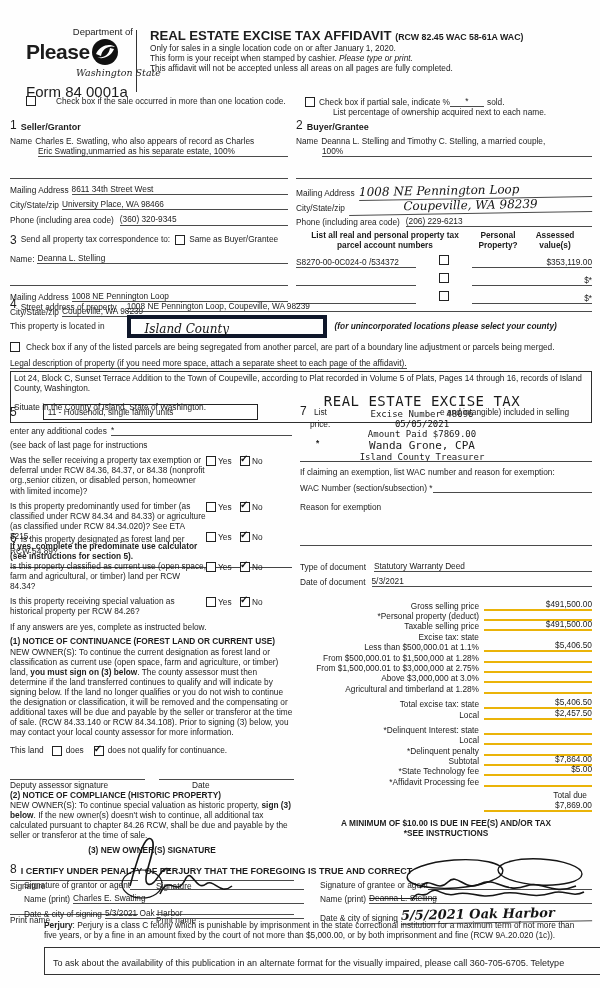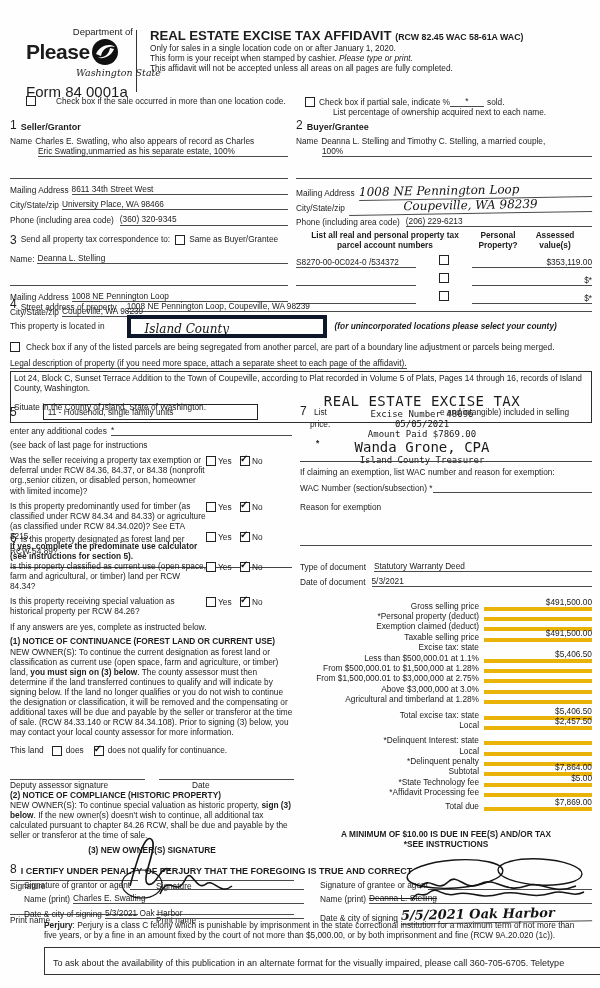--- a/index.html
+++ b/index.html
@@ -15,21 +15,21 @@
   .i{font-style:italic;}
   .secnum{font-size:12px;margin-right:4px;}
   .cb{display:inline-block;width:8px;height:8px;border:1px solid #222;position:relative;
       vertical-align:middle;flex:0 0 auto;background:#fff;}
   .cb .tick{position:absolute;left:-1px;top:-4px;font-size:10px;font-weight:bold;color:#111;}
   .cbl{font-size:8.3px;margin:0 2px 0 2px;}
   .hand{font-family:"DejaVu Serif",serif;font-style:italic;color:#141414;}
   .stamp{font-family:"DejaVu Sans Mono",monospace;color:#1a1a1a;}
   .taxrow{display:flex;align-items:flex-end;height:10.4px;font-size:8.3px;}
   .taxlbl{flex:1;text-align:right;padding-right:5px;white-space:nowrap;}
-  .taxval{width:108px;border-bottom:4px solid #eab308;text-align:right;font-size:8.3px;}
+  .taxval{width:108px;border-bottom:2px solid #eab308;text-align:right;font-size:8.3px;}
   .taxval.noline{border-bottom:none;}
   .qrow{display:flex;margin-top:5px;}
   .qtext{width:196px;font-size:8.3px;line-height:1.22;}
   .ynbox{width:34px;display:flex;align-items:flex-start;padding-top:1px;}
   svg.sig{position:absolute;overflow:visible;}
   .parhead{font-size:8.3px;font-weight:bold;text-align:center;line-height:1.15;}
   .prow{display:flex;align-items:flex-end;height:18px;}
 </style>
 </head>
 <body>
@@ -240,21 +240,21 @@
   <div class="abs fs9" style="left:300px;top:404px;"><span style="font-size:12px;">7</span></div>
   <div class="abs fs8" style="left:314px;top:407px;">List</div>
   <div class="abs fs8" style="left:440px;top:407px;">e and intangible) included in selling</div>
   <div class="abs fs8" style="left:310px;top:419px;">price.</div>
   <div class="abs fs8 b" style="left:316px;top:438px;">*</div>
   <div class="abs stamp" style="left:322px;top:393px;width:200px;text-align:center;">
     <div style="font-size:14px;letter-spacing:0.5px;">REAL ESTATE EXCISE TAX</div>
     <div style="font-size:9px;">Excise Number 48096</div>
     <div style="font-size:9px;">05/05/2021</div>
     <div style="font-size:9px;">Amount Paid $7869.00</div>
-    <div style="font-size:14px;">Wanda Grone, CPA</div>
+    <div style="font-size:11px;">Wanda Grone, CPA</div>
     <div style="font-size:9px;">Island County Treasurer</div>
   </div>
 
   <div class="abs" style="left:300px;top:461px;width:292px;border-top:1px solid #444;padding-top:5px;">
     <div class="fs8">If claiming an exemption, list WAC number and reason for exemption:</div>
     <div class="row fs8" style="margin-top:6px;">
         <span>WAC Number (section/subsection) *</span>
       <span class="fill"></span>
       </div>
     <div class="fs8" style="margin-top:9px;">Reason for exemption</div>
@@ -364,24 +364,20 @@
     <div style="margin-top:13px;">
       <div class="taxrow">
           <span class="taxlbl">Gross selling price</span>
           <span class="taxval">$491,500.00</span>
         </div>
       <div class="taxrow">
           <span class="taxlbl">*Personal property (deduct)</span>
           <span class="taxval"></span>
         </div>
       <div class="taxrow">
-          <span class="taxlbl">Exemption claimed (deduct)</span>
-          <span class="taxval"></span>
-        </div>
-      <div class="taxrow">
           <span class="taxlbl">Taxable selling price</span>
           <span class="taxval">$491,500.00</span>
         </div>
       <div class="taxrow">
           <span class="taxlbl">Excise tax:  state</span>
           <span class="taxval noline"></span>
         </div>
       <div class="taxrow">
           <span class="taxlbl">Less than $500,000.01 at 1.1%</span>
           <span class="taxval">$5,406.50</span>
@@ -427,21 +423,21 @@
           <span class="taxval">$7,864.00</span>
         </div>
       <div class="taxrow">
           <span class="taxlbl">*State Technology fee</span>
           <span class="taxval">$5.00</span>
         </div>
       <div class="taxrow">
           <span class="taxlbl">*Affidavit Processing fee</span>
           <span class="taxval"></span>
         </div>
-      <div class="taxrow" style="margin-top:3px;">
+      <div class="taxrow" style="margin-top:3px;flex-direction:column;">
           <span class="taxlbl">Total due</span>
           <span class="taxval">$7,869.00</span>
         </div>
     </div>
     <div class="fs8 b" style="text-align:center;margin-top:18px;">A MINIMUM OF $10.00 IS DUE IN FEE(S) AND/OR TAX</div>
     <div class="fs8 b" style="text-align:center;">*SEE INSTRUCTIONS</div>
   </div>
 
   <div class="abs" style="left:10px;top:862px;width:582px;">
     <div class="row">

